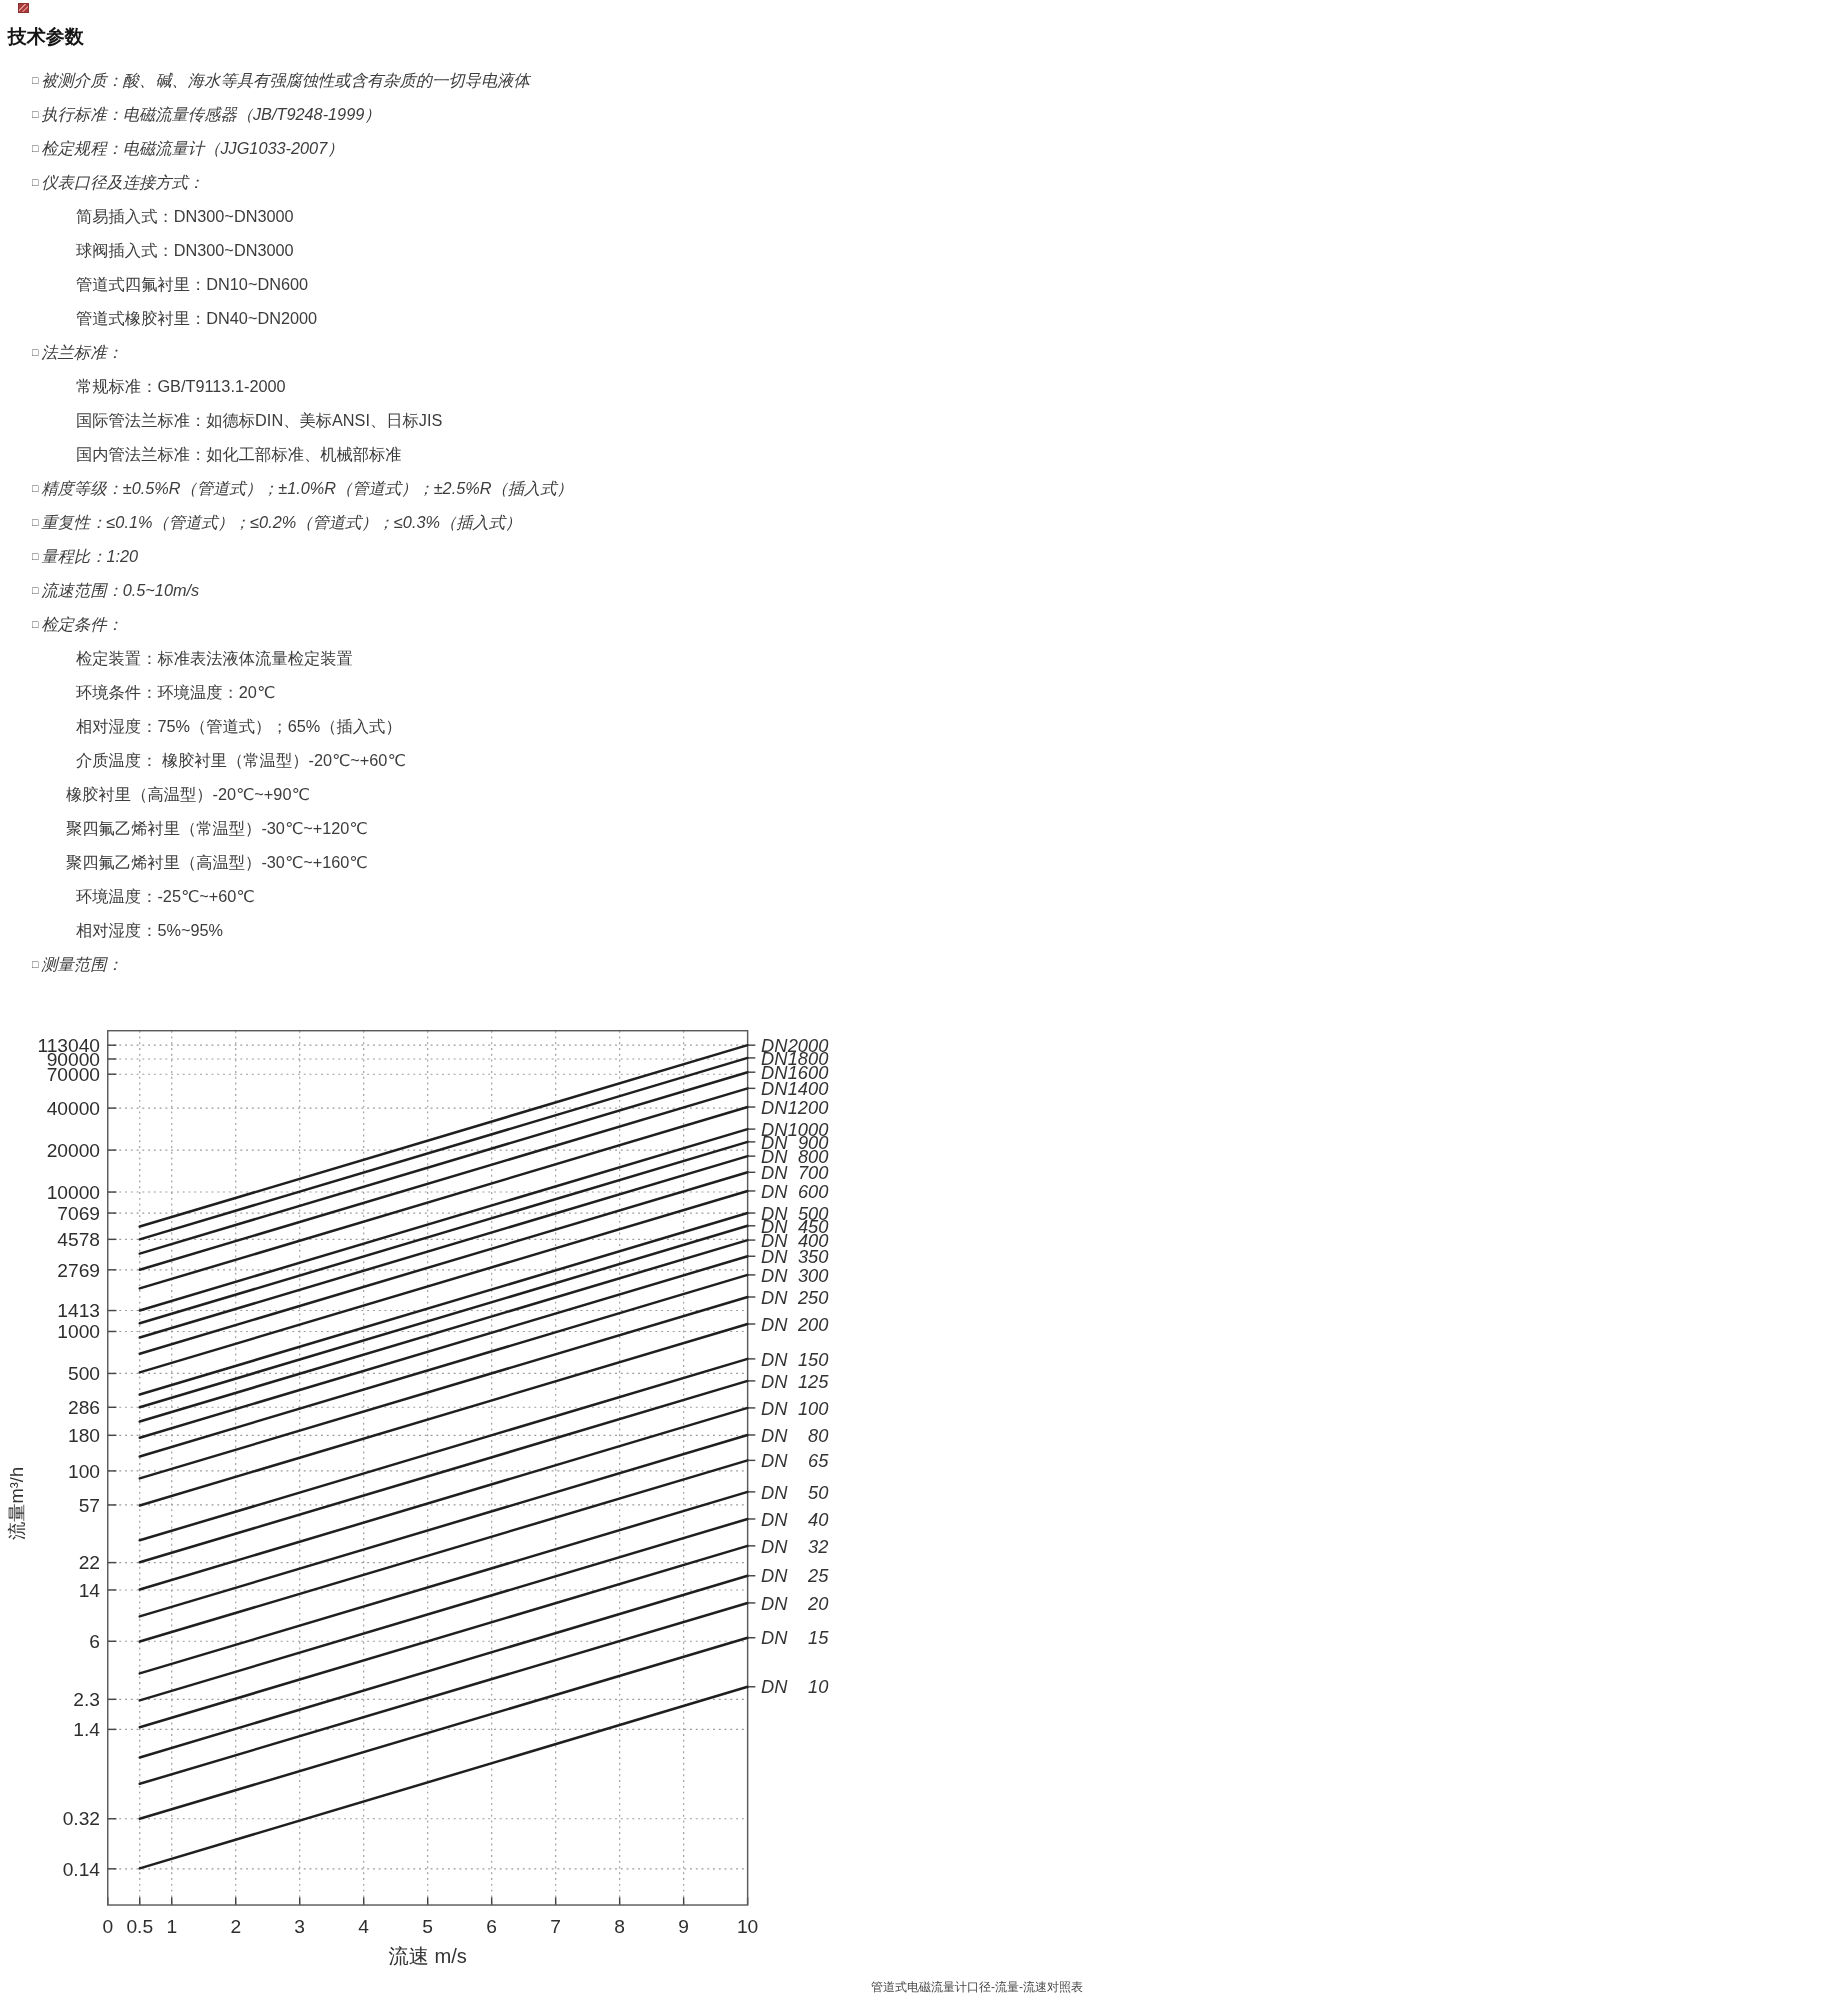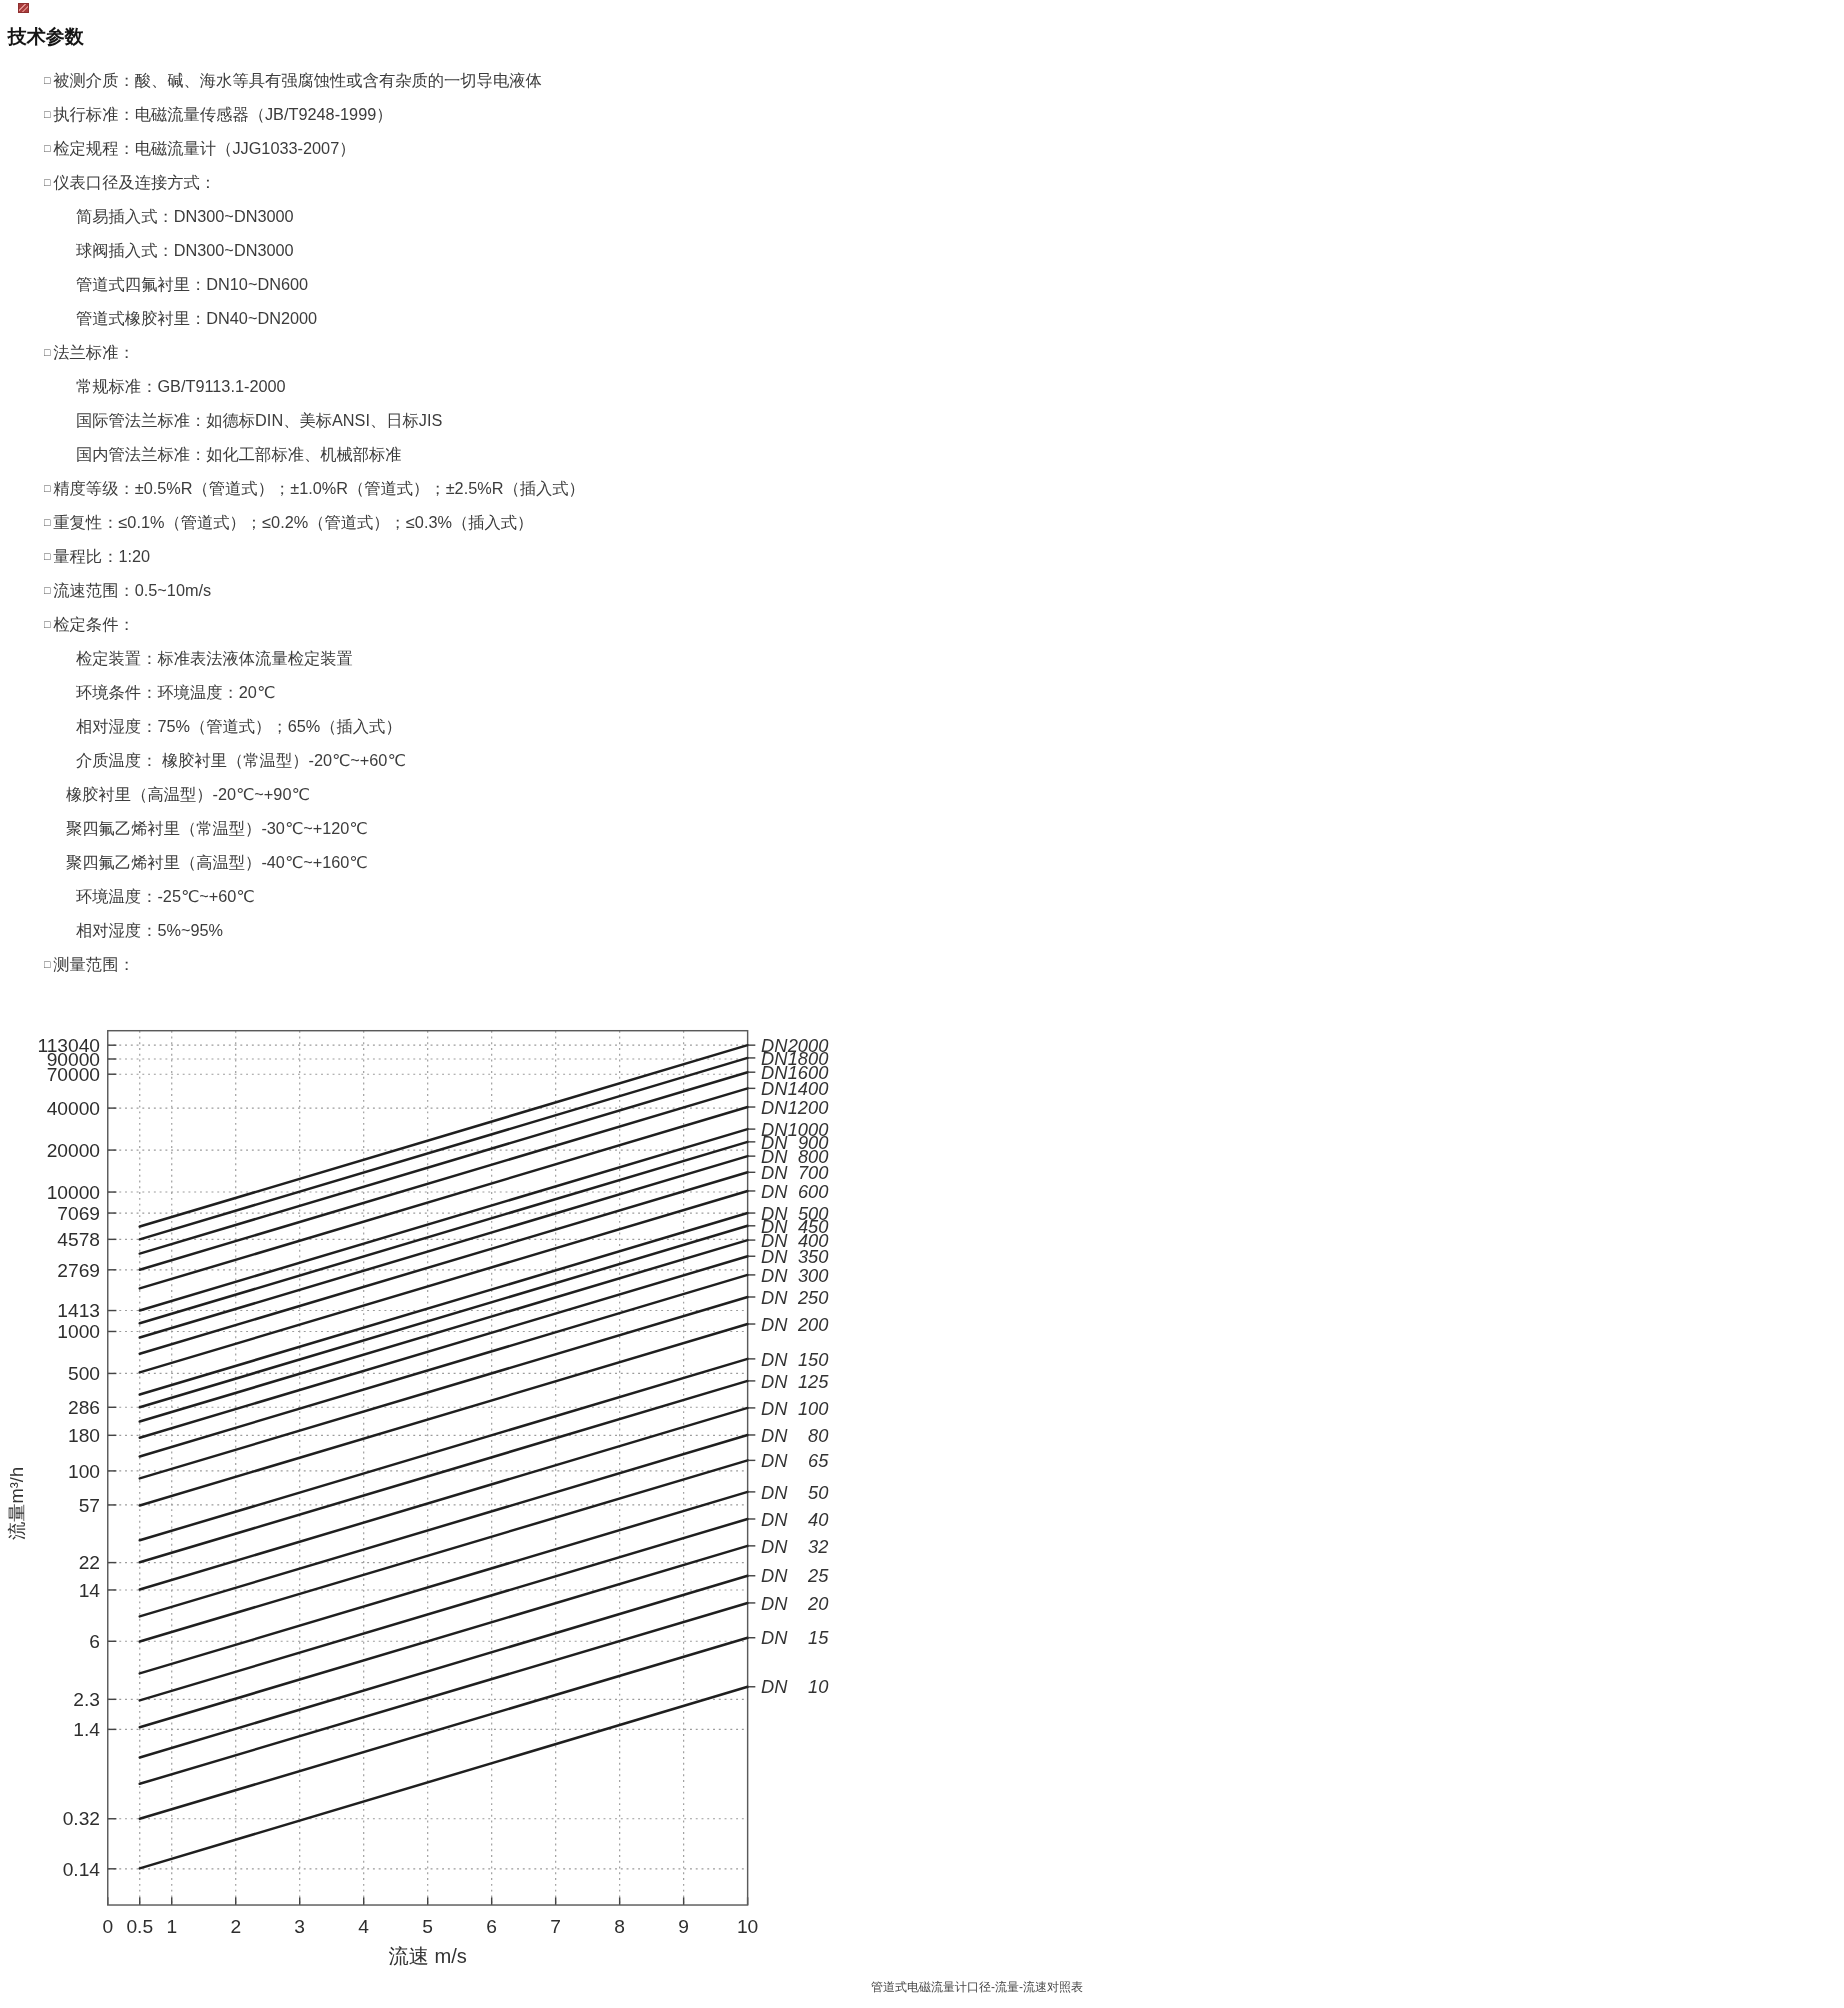--- a/index.html
+++ b/index.html
@@ -11,21 +11,21 @@
     overflow:hidden;
   }
   .broken-img{
     position:absolute;left:18px;top:2.9px;width:8.6px;height:8.6px;
     background:linear-gradient(135deg,#a83c3c 30%,#e2928f 30% 45%,#a83c3c 45% 62%,#d87f7c 62% 75%,#a83c3c 75%);
     border:1px solid #8e2f2f;
   }
   .content{position:absolute;left:0;top:23px;width:961px;}
   .spec-title{font-size:19px;font-weight:bold;color:#151515;padding-left:7.7px;height:40px;line-height:27px;}
   .spec-line{height:34px;line-height:34px;font-size:16.3px;color:#3c3c3c;white-space:pre;}
-  .ind0{padding-left:44px;}
+  .ind0{padding-left:32px;font-style:italic;}
   .ind1{padding-left:76px;}
   .ind2{padding-left:66px;}
   .marker{font-size:10.6px;color:#5a5a5a;vertical-align:1.9px;margin-right:2.9px;}
   .chart-wrap{position:absolute;left:0;top:999px;width:865px;height:980px;text-align:center;}
   .caption{
     position:absolute;top:1979px;left:977px;transform:translateX(-50%);
     font-size:12px;color:#474747;white-space:nowrap;
   }
   
   .grid{stroke:#9b9b9b;stroke-width:1.2;stroke-dasharray:2 4;fill:none;}
@@ -64,21 +64,21 @@
         <div class="spec-line ind0"><span class="marker">□</span><span>重复性：≤0.1%（管道式）；≤0.2%（管道式）；≤0.3%（插入式）</span></div>
         <div class="spec-line ind0"><span class="marker">□</span><span>量程比：1:20</span></div>
         <div class="spec-line ind0"><span class="marker">□</span><span>流速范围：0.5~10m/s</span></div>
         <div class="spec-line ind0"><span class="marker">□</span><span>检定条件：</span></div>
         <div class="spec-line ind1"><span>检定装置：标准表法液体流量检定装置</span></div>
         <div class="spec-line ind1"><span>环境条件：环境温度：20℃</span></div>
         <div class="spec-line ind1"><span>相对湿度：75%（管道式）；65%（插入式）</span></div>
         <div class="spec-line ind1"><span>介质温度： 橡胶衬里（常温型）-20℃~+60℃</span></div>
         <div class="spec-line ind2"><span>橡胶衬里（高温型）-20℃~+90℃</span></div>
         <div class="spec-line ind2"><span>聚四氟乙烯衬里（常温型）-30℃~+120℃</span></div>
-        <div class="spec-line ind2"><span>聚四氟乙烯衬里（高温型）-40℃~+160℃</span></div>
+        <div class="spec-line ind2"><span>聚四氟乙烯衬里（高温型）-30℃~+160℃</span></div>
         <div class="spec-line ind1"><span>环境温度：-25℃~+60℃</span></div>
         <div class="spec-line ind1"><span>相对湿度：5%~95%</span></div>
         <div class="spec-line ind0"><span class="marker">□</span><span>测量范围：</span></div>
       </div>
   </div>
 
   <div class="chart-wrap">
     <svg id="chart-svg" width="865" height="980" viewBox="0 0 900 1020">
         <line x1="112" y1="48.0812241210856" x2="778" y2="48.0812241210856" class="grid"></line>
         <line x1="112" y1="48.0812241210856" x2="121" y2="48.0812241210856" class="tickmark"></line>

